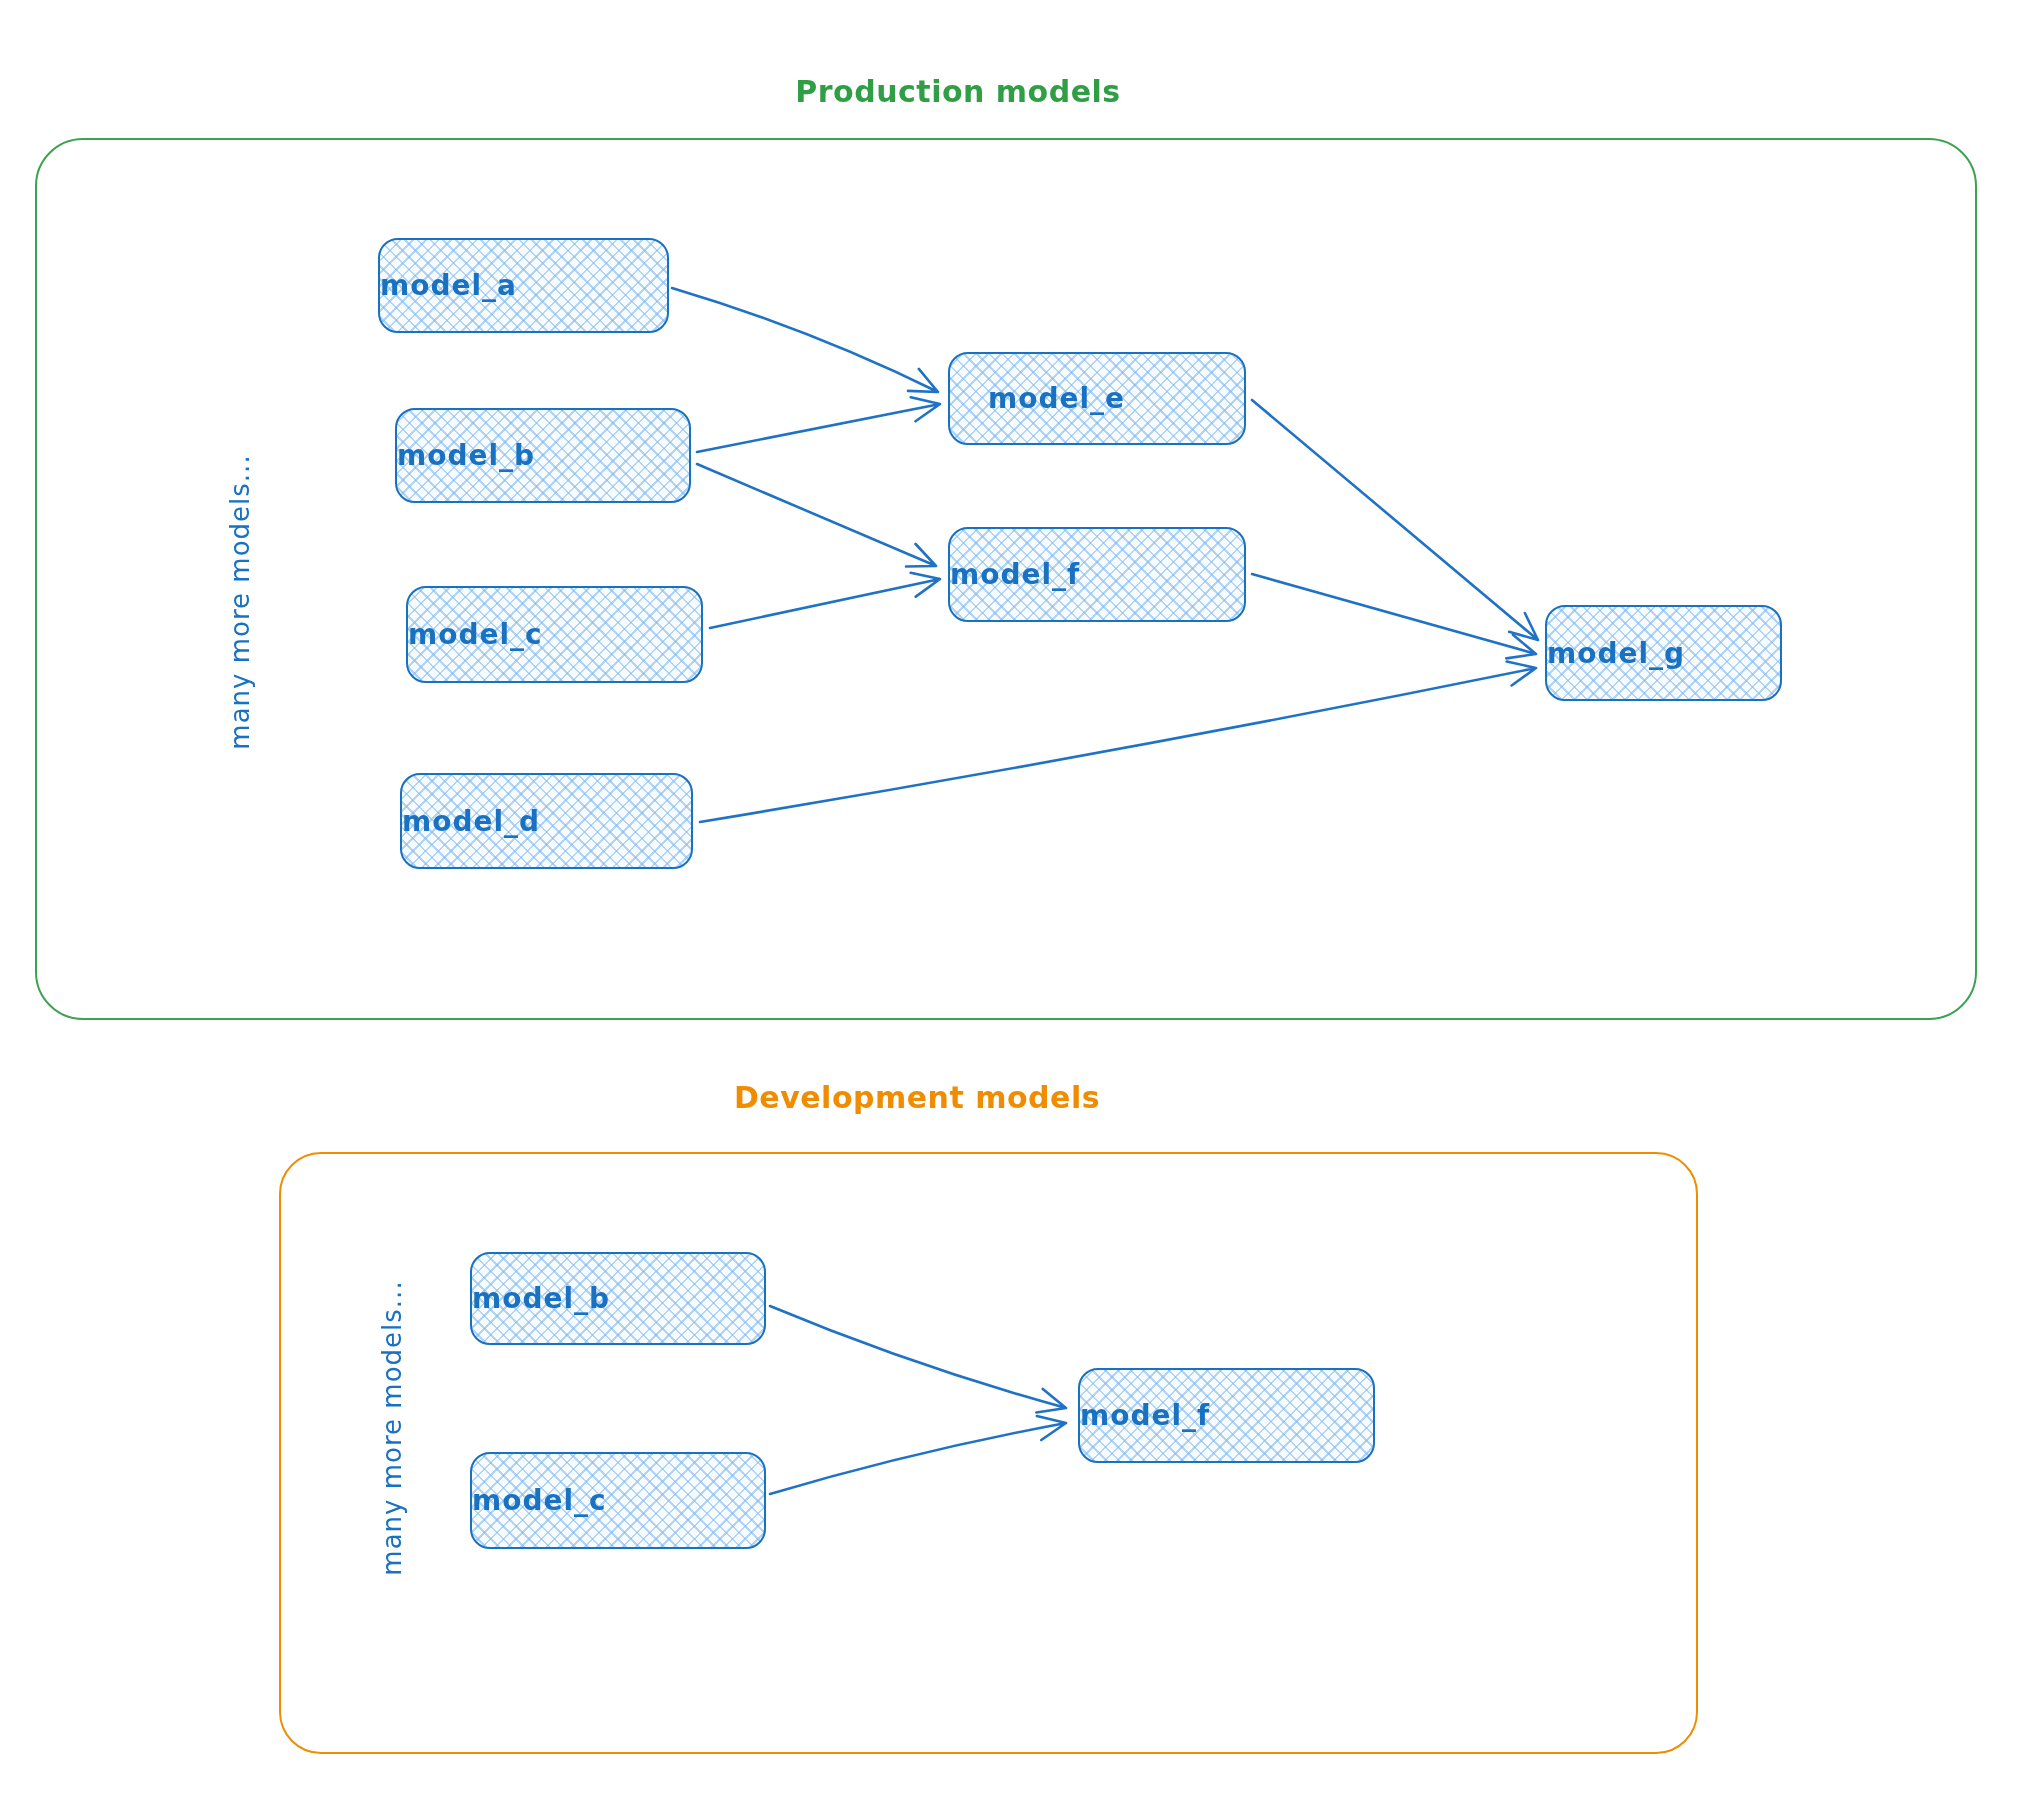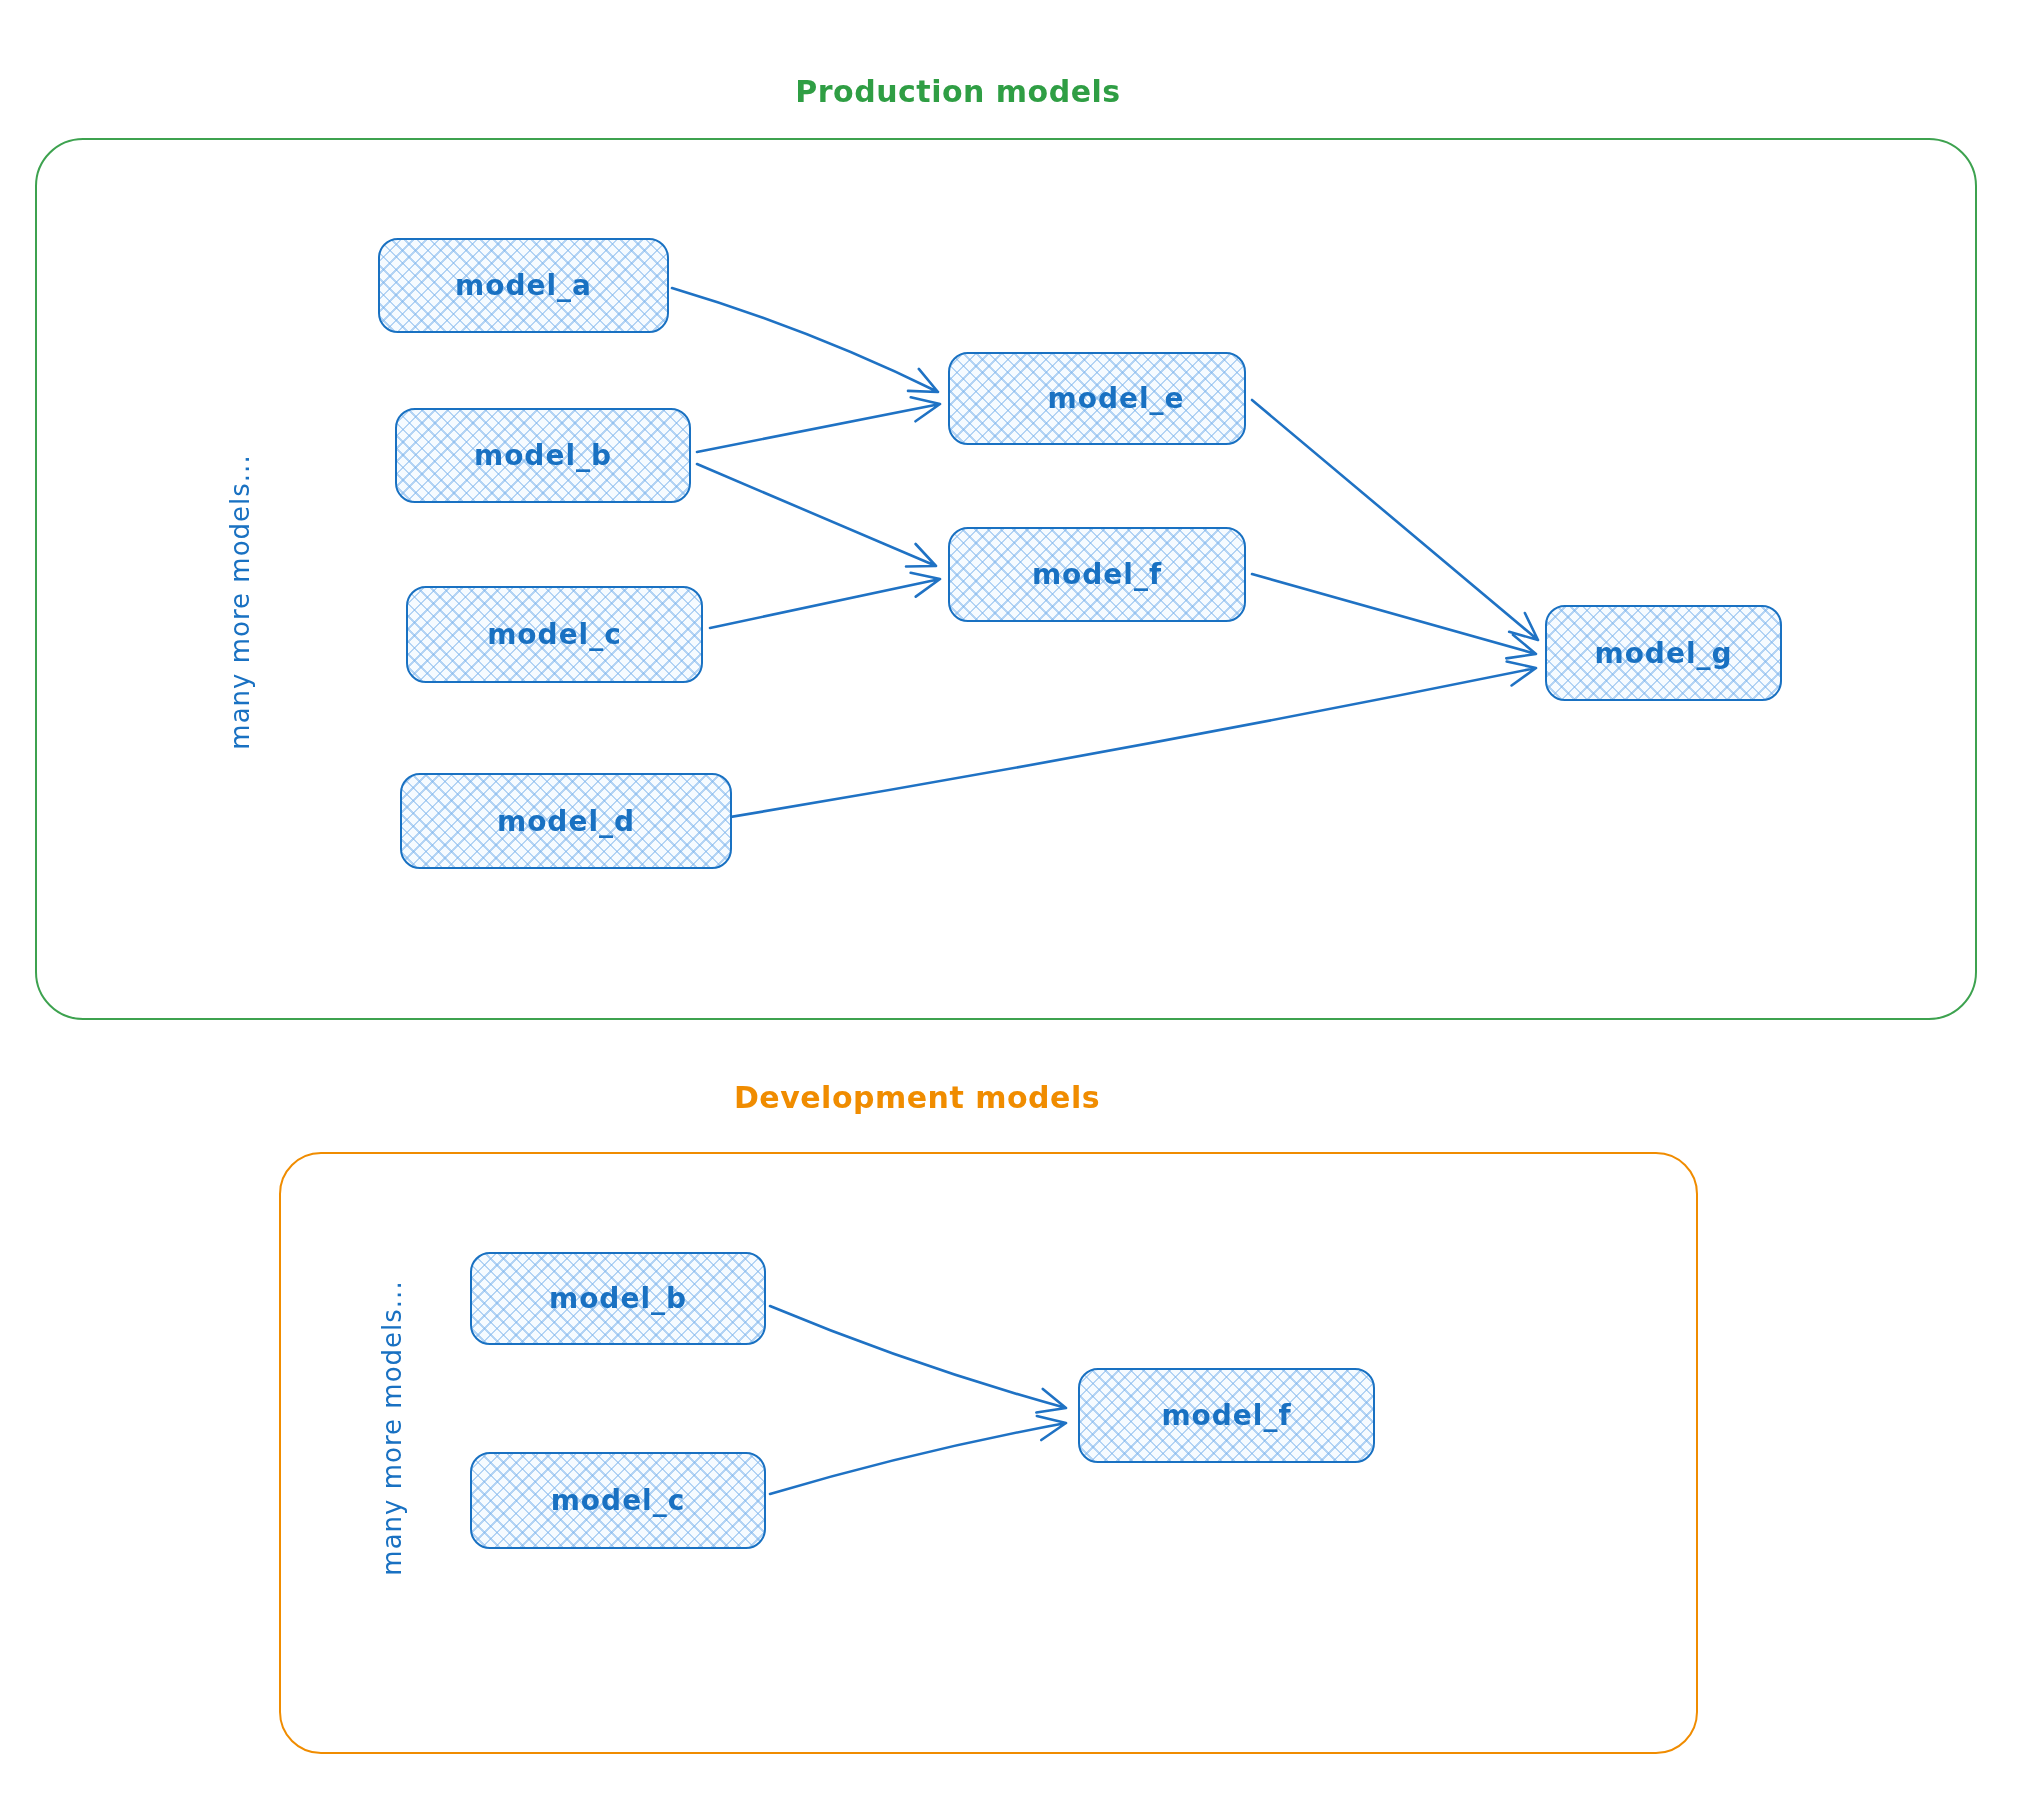--- a/index.html
+++ b/index.html
@@ -24,21 +24,21 @@
   }
 
   .side-label{
     position:absolute;transform:translate(-50%,-50%) rotate(-90deg);
     white-space:nowrap;color:#1971c2;font-size:26px;font-weight:500;letter-spacing:1px;
   }
   .side-label.prod{left:240px;top:602px;}
   .side-label.dev{left:392px;top:1428px;}
 
   .node{
-    position:absolute;display:flex;align-items:center;justify-content:center;
+    position:absolute;display:flex;align-items:center;
     border:2.5px solid #1971c2;border-radius:20px;
     color:#1971c2;font-size:28px;font-weight:600;letter-spacing:1px;
     background-color:#f6fbff;
     background-image:
       repeating-linear-gradient(45deg, rgba(125,180,236,0.55) 0px, rgba(125,180,236,0.55) 1.8px, transparent 1.8px, transparent 9px),
       repeating-linear-gradient(-45deg, rgba(125,180,236,0.55) 0px, rgba(125,180,236,0.55) 1.8px, transparent 1.8px, transparent 9px);
     box-sizing:border-box;
   }
 
   #edge-layer{position:absolute;left:0;top:0;pointer-events:none;}
@@ -76,21 +76,21 @@
   <div id="node-layer">
       <div class="node" style="left: 378px; top: 238px; width: 291px; height: 95px;">
         <span>model_a</span>
       </div>
       <div class="node" style="left: 395px; top: 408px; width: 296px; height: 95px;">
         <span>model_b</span>
       </div>
       <div class="node" style="left: 406px; top: 586px; width: 297px; height: 97px;">
         <span>model_c</span>
       </div>
-      <div class="node" style="left: 400px; top: 773px; width: 332px; height: 96px;">
+      <div class="node" style="left: 400px; top: 773px; width: 293px; height: 96px;">
         <span>model_d</span>
       </div>
       <div class="node" style="left: 948px; top: 352px; width: 298px; height: 93px; padding-left: 38px;">
         <span>model_e</span>
       </div>
       <div class="node" style="left: 948px; top: 527px; width: 298px; height: 95px;">
         <span>model_f</span>
       </div>
       <div class="node" style="left: 1545px; top: 605px; width: 237px; height: 96px;">
         <span>model_g</span>

